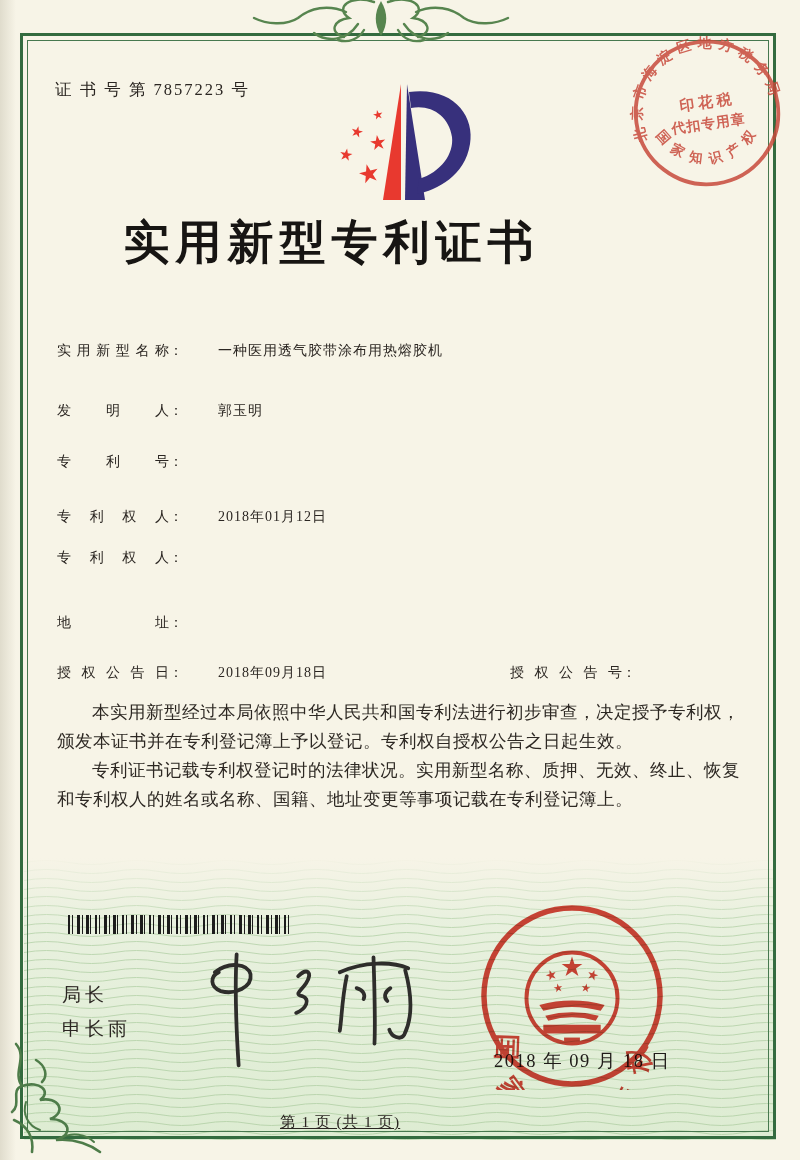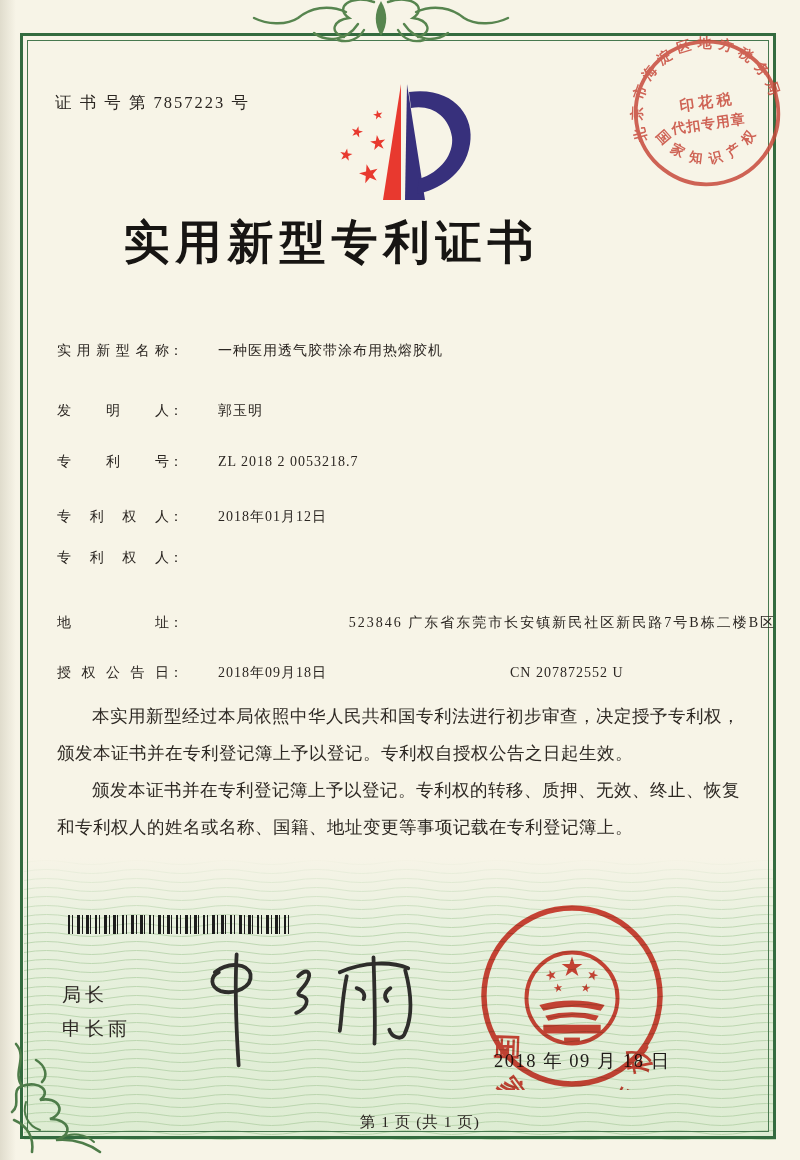--- a/index.html
+++ b/index.html
@@ -14,60 +14,60 @@
     background:linear-gradient(90deg,rgba(180,175,155,.35),rgba(180,175,155,0));z-index:5;pointer-events:none;}
   
   .frame-outer{position:absolute;left:20px;top:33px;width:756px;height:1106px;
     border:3px solid #336b3f;box-sizing:border-box;z-index:1;}
   .frame-inner{position:absolute;left:27px;top:40px;width:742px;height:1092px;
     border:1px solid #47784f;box-sizing:border-box;z-index:1;}
   .greenzone{position:absolute;left:24px;top:858px;width:752px;height:282px;z-index:0;}
   .ornament-top{position:absolute;left:246px;top:-2px;width:270px;height:46px;z-index:2;}
   .flourish-bl{position:absolute;left:6px;top:1042px;width:122px;height:114px;z-index:2;}
 
-  .cert-no{position:absolute;left:55px;top:92px;font-size:16.5px;letter-spacing:2px;z-index:3;}
+  .cert-no{position:absolute;left:55px;top:79px;font-size:16.5px;letter-spacing:2px;z-index:3;}
 
   .tax-stamp{position:absolute;left:630px;top:36px;width:154px;height:154px;z-index:3;
     transform:rotate(-8deg);opacity:.85;}
   .cnipa-logo{position:absolute;left:325px;top:82px;width:152px;height:124px;z-index:3;}
 
   .title{position:absolute;left:0;top:212px;width:663px;text-align:center;
     font-size:46px;font-weight:bold;letter-spacing:6px;color:#171513;z-index:3;}
 
   .row{position:absolute;left:57px;display:flex;align-items:flex-start;
     font-size:14px;line-height:26px;z-index:3;gap:35px;}
   .lab{white-space:nowrap;flex:none;}
   .lab-in{display:inline-block;width:112px;text-align:justify;text-align-last:justify;}
-  .val{letter-spacing:1px;text-align:right;}
+  .val{letter-spacing:1px;}
   .val-addr{letter-spacing:2px;width:558px;}
   .row-g2{position:absolute;left:453px;top:0;display:flex;}
 
   .paras{position:absolute;left:57px;top:698px;width:690px;z-index:3;}
-  .paras p{margin:0;font-size:17.5px;line-height:37px;text-indent:2em;
+  .paras p{margin:0;font-size:17.5px;line-height:29px;text-indent:2em;
     letter-spacing:.5px;color:#2d2823;}
 
   .barcode{position:absolute;left:68px;top:915px;width:224px;height:19px;z-index:3;
     background:repeating-linear-gradient(90deg,
       #1c1c1c 0 2px,transparent 2px 4px,
       #1c1c1c 4px 5px,transparent 5px 9px,
       #1c1c1c 9px 12px,transparent 12px 14px,
       #1c1c1c 14px 15px,transparent 15px 18px,
       #1c1c1c 18px 21px,transparent 21px 22px,
       #1c1c1c 22px 23px,transparent 23px 27px);}
   .sign-title{position:absolute;left:62px;top:982px;font-size:19px;letter-spacing:4px;z-index:3;}
   .sign-name{position:absolute;left:62px;top:1016px;font-size:19px;letter-spacing:4px;z-index:3;}
   .signature{position:absolute;left:195px;top:938px;width:238px;height:132px;z-index:3;}
 
   .official-seal{position:absolute;left:478px;top:902px;width:188px;height:188px;z-index:4;
     opacity:.93;mix-blend-mode:multiply;}
   .seal-date{position:absolute;left:494px;top:1048px;font-size:18.5px;letter-spacing:1.5px;
     color:#1e1b18;z-index:3;}
 
-  .footer{position:absolute;left:280px;top:1112px;width:200px;text-align:right;
-    font-size:15.5px;letter-spacing:1px;z-index:3;}
+  .footer{position:absolute;left:280px;top:1112px;width:200px;text-align:left;
+    font-size:15.5px;letter-spacing:1px;z-index:3;text-decoration:underline;}
 </style>
 </head>
 <body>
 
 <div class="edge-shade"></div>
 
 <svg class="greenzone" viewBox="0 0 752 282" preserveAspectRatio="none">
   <defs>
     <pattern id="wv" width="90" height="9" patternUnits="userSpaceOnUse">
       <path d="M0,4.5 Q22.5,0.5 45,4.5 T90,4.5" fill="none" stroke="#b9d4ad" stroke-width="1"></path>
@@ -156,44 +156,42 @@
 <div class="row" style="top:338px">
   <span class="lab"><span class="lab-in">实用新型名称</span><span>：</span></span>
   <span class="val">一种医用透气胶带涂布用热熔胶机</span>
 </div>
 <div class="row" style="top:398px">
   <span class="lab"><span class="lab-in">发明人</span><span>：</span></span>
   <span class="val">郭玉明</span>
 </div>
 <div class="row" style="top:449px">
   <span class="lab"><span class="lab-in">专利号</span><span>：</span></span>
-  <span class="val">ZL 2018 2 0053218.7</span>
 </div>
 <div class="row" style="top:504px">
   <span class="lab"><span class="lab-in">专利权人</span><span>：</span></span>
   <span class="val">2018年01月12日</span>
 </div>
 <div class="row" style="top:545px">
   <span class="lab"><span class="lab-in">专利权人</span><span>：</span></span>
 </div>
 <div class="row" style="top:610px">
   <span class="lab"><span class="lab-in">地址</span><span>：</span></span>
-  <span class="val val-addr">523846 广东省东莞市长安镇新民社区新民路7号B栋二楼B区</span>
 </div>
 <div class="row" style="top:660px;width:700px">
   <span class="lab"><span class="lab-in">授权公告日</span><span>：</span></span>
   <span class="val">2018年09月18日</span>
   <span class="row-g2">
-    <span class="val">CN 207872552 U</span>
+    <span class="lab"><span class="lab-in">授权公告号</span><span>：</span></span>
   </span>
 </div>
 
 <div class="paras">
   <p>本实用新型经过本局依照中华人民共和国专利法进行初步审查，决定授予专利权，颁发本证书并在专利登记簿上予以登记。专利权自授权公告之日起生效。</p>
-  <p>颁发本证书并在专利登记簿上予以登记。专利权的转移、质押、无效、终止、恢复和专利权人的姓名或名称、国籍、地址变更等事项记载在专利登记簿上。</p>
+  <p>专利证书记载专利权登记时的法律状况。实用新型名称、质押、无效、终止、恢复和专利权人的姓名或名称、国籍、地址变更等事项记载在专利登记簿上。</p>
 </div>
 
 <div class="barcode"></div>
 
 <div class="sign-title">局长</div>
 <div class="sign-name">申长雨</div>
 
 <svg class="signature" viewBox="0 0 240 132">
   <g fill="none" stroke="#2e2d2b" stroke-width="3.8" stroke-linecap="round">
     <path d="M42,16 C40,50 41,82 44,128"></path>

